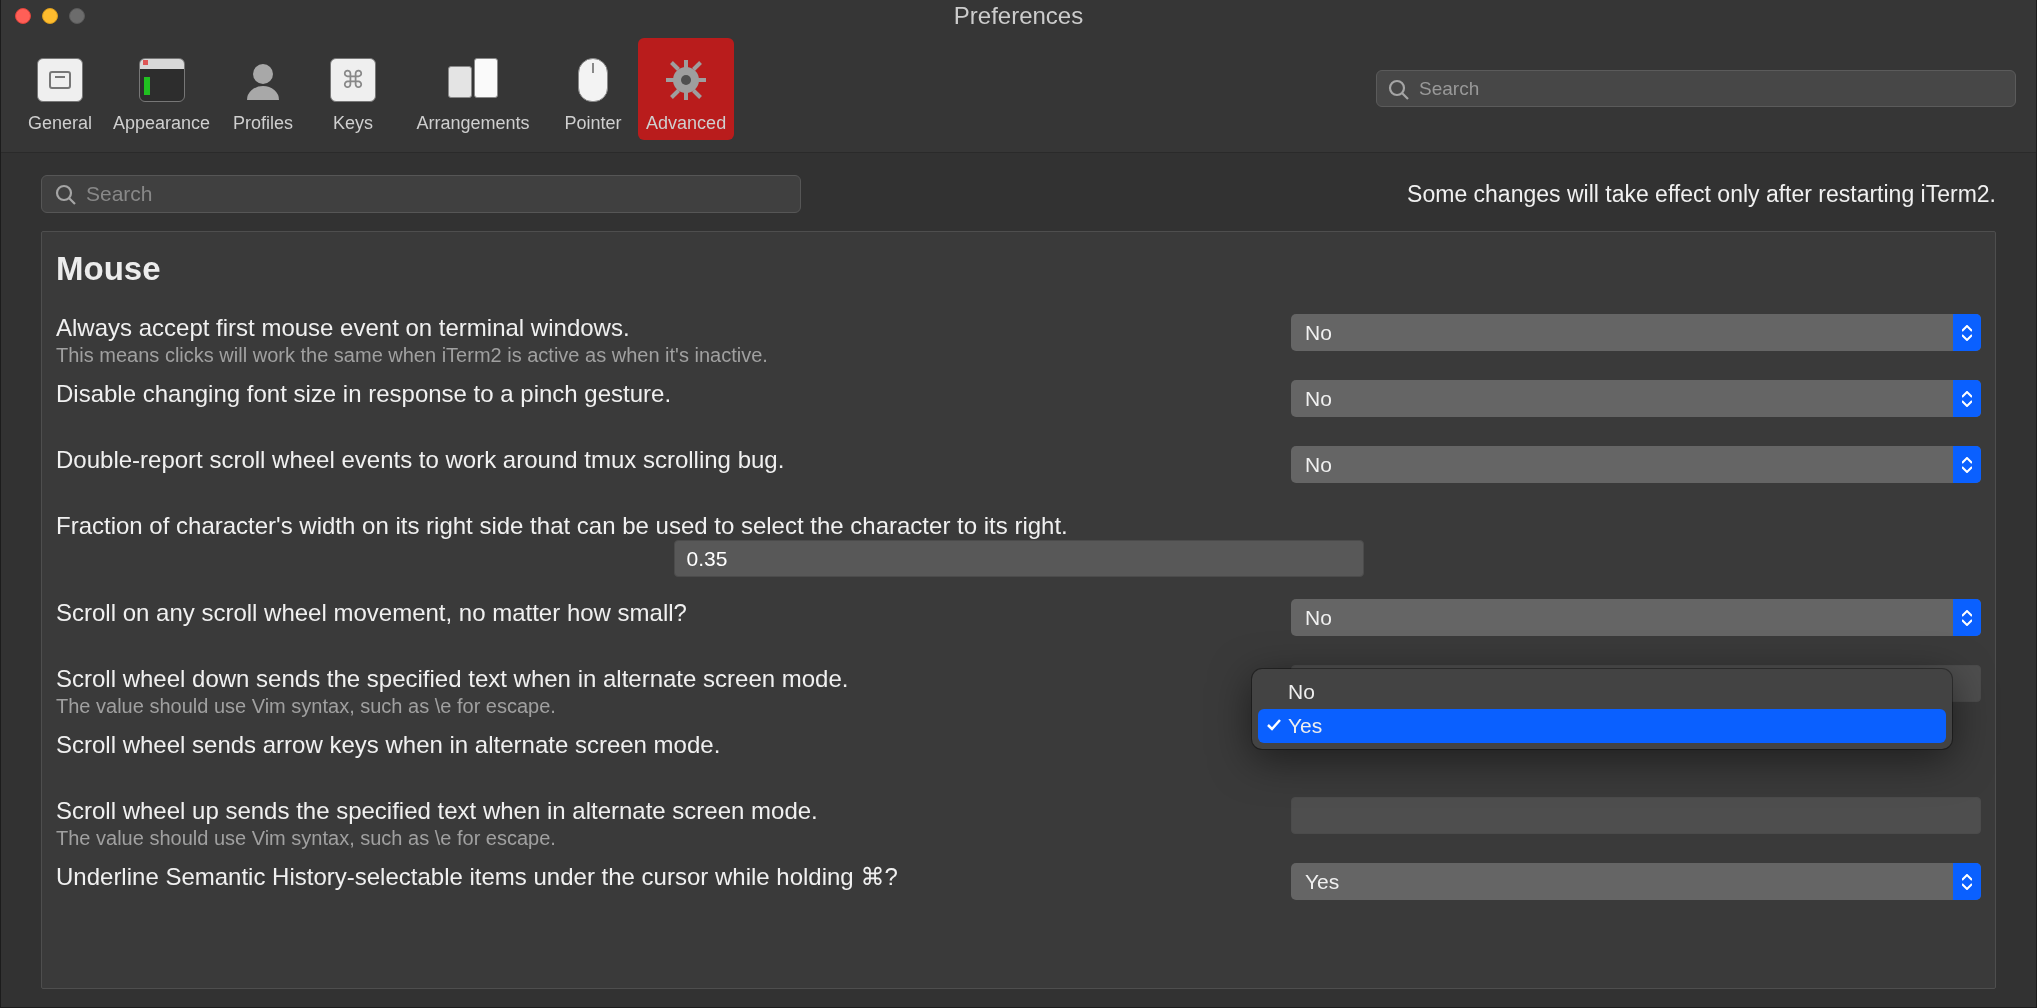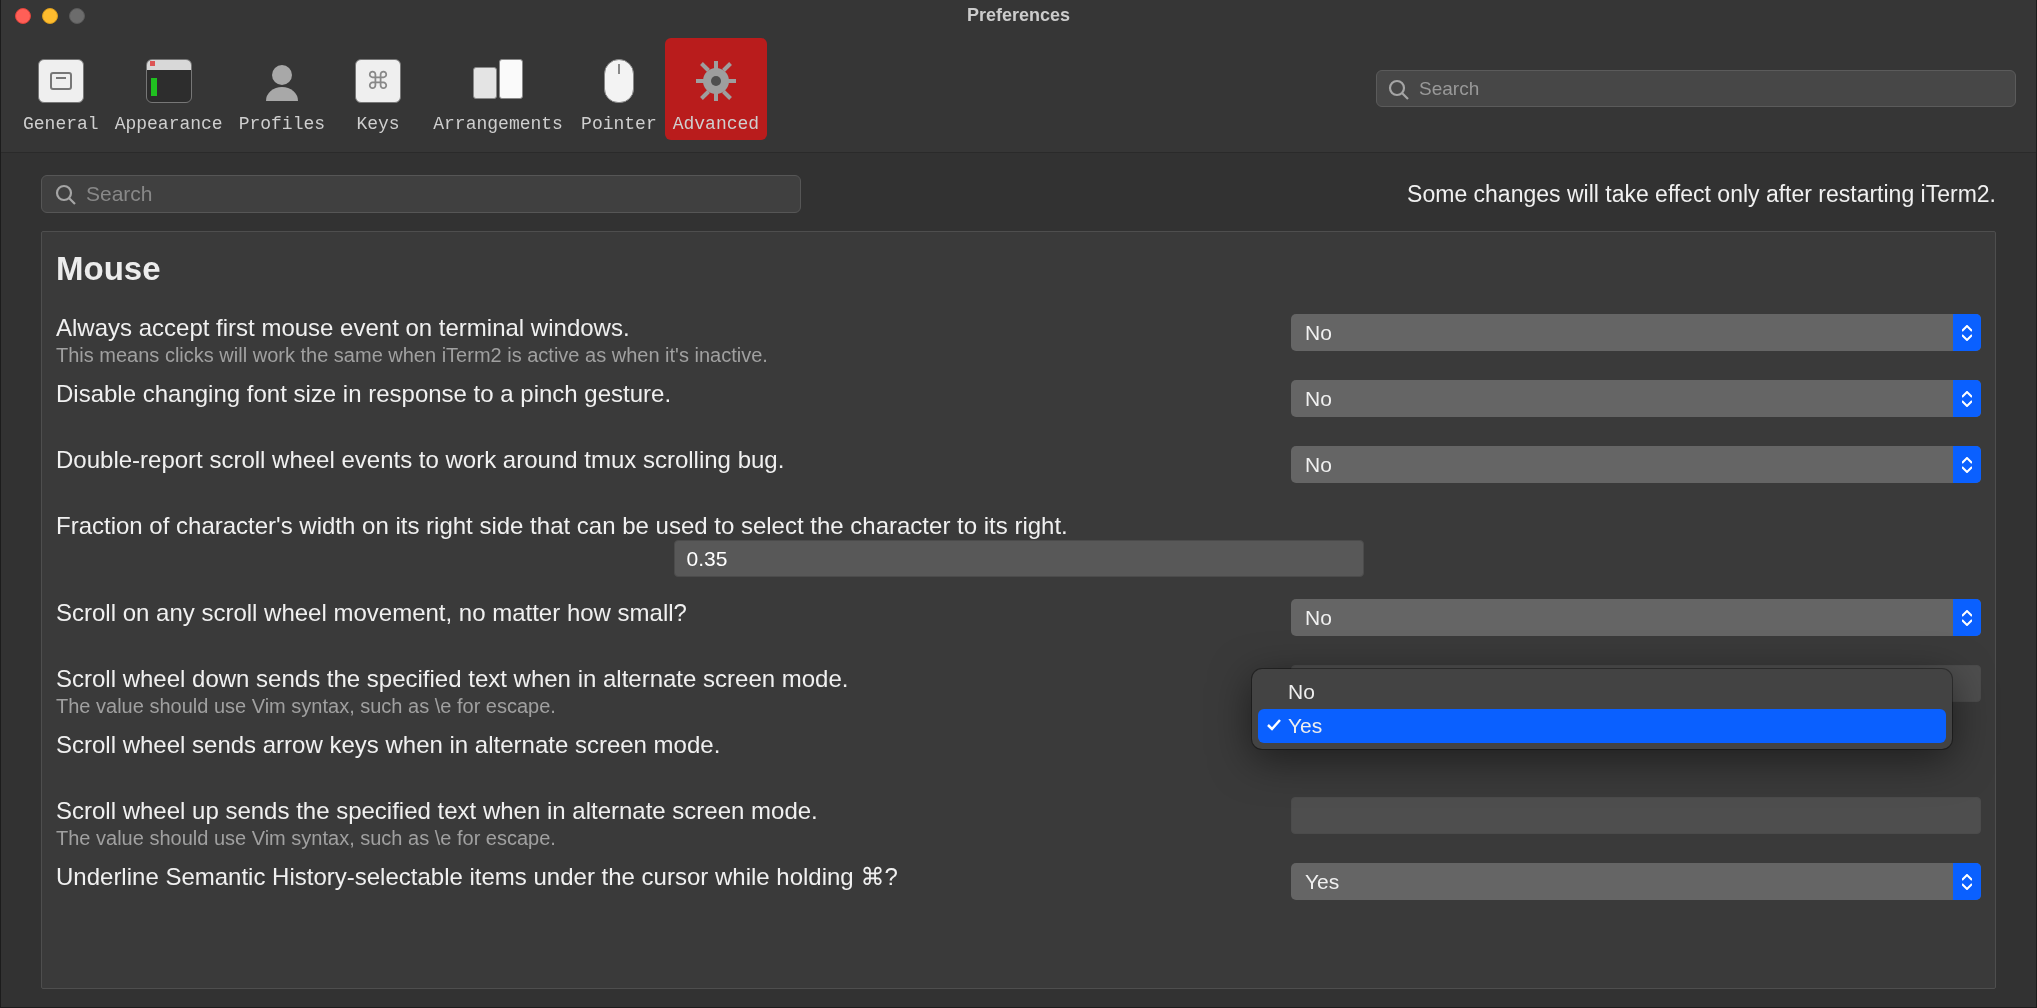--- a/index.html
+++ b/index.html
@@ -44,23 +44,22 @@
   width: 16px; height: 16px; border-radius: 50%;
 }
 .tl-close    { background: #ff5f57; border: 1px solid #e0433b; }
 .tl-min      { background: #febc2e; border: 1px solid #d89c1e; }
 .tl-zoom     { background: #6c6c6c; border: 1px solid #5a5a5a; }
 
 .title {
   position: absolute;
   left: 0; right: 0;
   text-align: center;
-  font-size: 18px;
+  font-size: 24px;
   color: #cccccc;
-  font-weight: bold;
 }
 
 
 
 .toolbar {
   height: 122px;
   background: #363636;
   display: flex;
   align-items: center;
   padding: 0 14px 6px 14px;
@@ -83,21 +82,20 @@
   gap: 8px;
   color: #cfcfcf;
   border-radius: 6px;
   margin: 0 0px;
 }
 .toolbar-tab.selected {
   background: #b91c1c;
 }
 .toolbar-tab .label {
   font-size: 18px;
-  font-family: Liberation Mono, monospace;
 }
 .toolbar-tab .icon-box {
   width: 50px; height: 50px;
   display: flex; align-items: center; justify-content: center;
 }
 .toolbar-tab .icon-white {
   width: 46px; height: 44px; background: #efefef; border-radius: 6px;
   border: 1px solid #777; display: flex; align-items: center; justify-content: center;
 }
 

